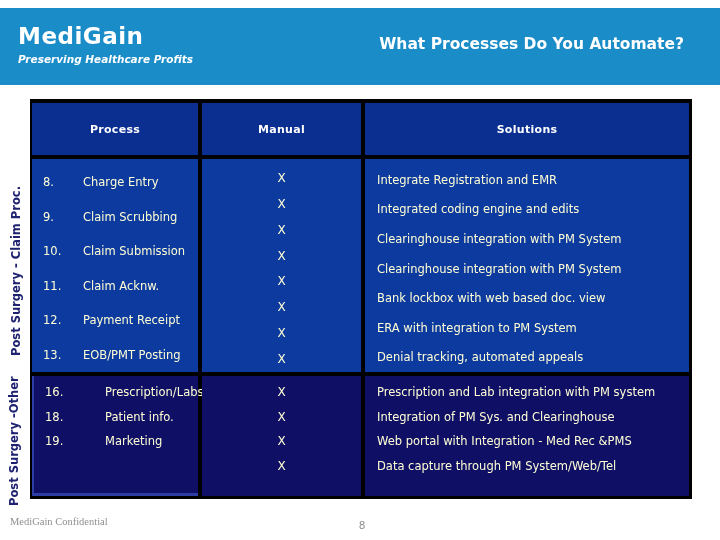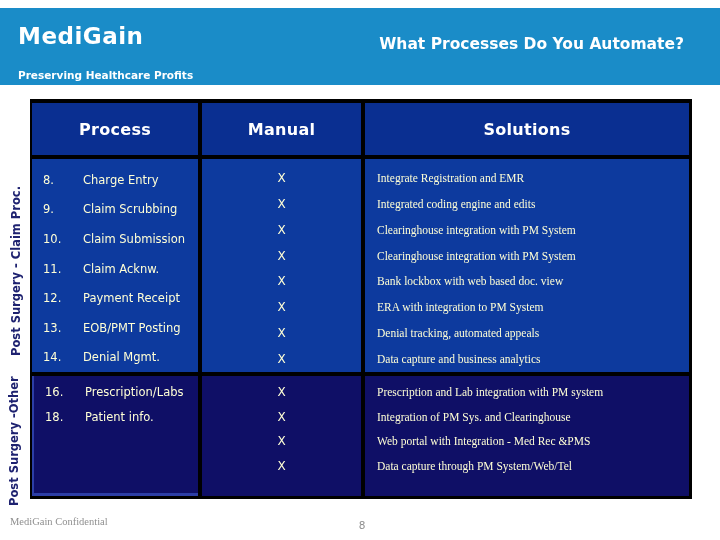--- a/index.html
+++ b/index.html
@@ -5,51 +5,51 @@
   html,body{margin:0;padding:0;}
   body{
     width:720px;height:540px;position:relative;background:#ffffff;
     font-family:"DejaVu Sans","Liberation Sans",sans-serif;
     overflow:hidden;
   }
   
   .banner{position:absolute;left:0;top:8px;width:720px;height:77px;background:var(--banner,#1a8cc8);}
   .logo{position:absolute;left:18px;top:16px;color:#ffffff;}
   .logo-title{font-size:23px;font-weight:bold;letter-spacing:.5px;line-height:1.1;}
-  .logo-sub{font-size:10.5px;font-weight:bold;margin-top:20px;}
+  .logo-sub{font-size:10.5px;font-weight:bold;font-style:italic;margin-top:4px;}
   .slide-title{position:absolute;right:36px;top:27px;color:#ffffff;font-size:15.5px;font-weight:bold;margin-left:20px;}
   
   .vlabel{
     position:absolute;color:#1e2270;font-weight:bold;font-size:11.5px;
     text-align:center;transform:rotate(-90deg);white-space:nowrap;
   }
   .vlabel1{left:-90px;top:258px;width:212px;height:26px;line-height:26px;}
   .vlabel2{left:-48px;top:431px;width:124px;height:26px;line-height:26px;}
   
   .table{
     position:absolute;left:30px;top:99px;width:662px;box-sizing:border-box;
     border:3px solid #000;border-left-width:2px;border-top-width:4px;
     display:grid;grid-template-columns:166px 159px 1fr;grid-template-rows:52px 213px 120px;
     gap:4px;background:#000000;
   }
   .th{
-    background:var(--hdr,#0a2f91);color:#ffffff;font-weight:bold;font-size:16px;
+    background:var(--hdr,#0a2f91);color:#ffffff;font-weight:bold;font-size:11px;
     display:flex;align-items:center;justify-content:center;letter-spacing:.3px;
   }
   .sec{display:flex;flex-direction:column;min-width:0;}
   .sec1{background:var(--sec1,#0d3a9e);padding-top:6px;box-sizing:border-box;}
   .sec2{background:var(--sec2,#0f0f66);padding-top:4px;box-sizing:border-box;}
   .sec2.colp{border-left:2px solid #2c3ea6;border-bottom:3px solid #2c3ea6;}
   .sec1 .row{flex:1 1 auto;}
-  .sec2 .row{flex:0 0 auto;height:24.6px;}
+  .sec2 .row{flex:0 0 auto;height:24.6px;gap:20px;}
   .row{display:flex;align-items:center;color:var(--cream,#ffffd6);font-size:11.5px;white-space:nowrap;}
   .prow{padding-left:11px;}
   .num{width:40px;flex:0 0 auto;}
   .mrow{justify-content:center;font-size:12px;}
-  .srow{padding-left:12px;padding-right:12px;font-family:Liberation Serif, serif;}
+  .srow{padding-left:12px;padding-right:12px;}
   
   .footer-left{position:absolute;left:10px;top:516px;font-size:10.5px;color:#8f8f8f;font-family:Liberation Serif, serif;}
   .footer-page{position:absolute;left:352px;top:519px;width:20px;text-align:center;font-size:10.5px;color:#8f8f8f;}
 </style>
 </head>
 <body>
 
 <div class="banner">
   <div class="logo">
     <div class="logo-title">MediGain</div>
@@ -84,54 +84,53 @@
         <span class="plabel">Claim Acknw.</span>
       </div>
       <div class="row prow">
         <span class="num">12.</span>
         <span class="plabel">Payment Receipt</span>
       </div>
       <div class="row prow">
         <span class="num">13.</span>
         <span class="plabel">EOB/PMT Posting</span>
       </div>
-      <div class="row prow">
-        <span class="num">14.</span>
-        <span class="plabel">Denial Mgmt.</span>
-      </div>
     </div>
   <div class="sec sec1">
       <div class="row mrow">X</div>
       <div class="row mrow">X</div>
       <div class="row mrow">X</div>
       <div class="row mrow">X</div>
       <div class="row mrow">X</div>
       <div class="row mrow">X</div>
       <div class="row mrow">X</div>
       <div class="row mrow">X</div>
     </div>
   <div class="sec sec1">
       <div class="row srow">Integrate Registration and EMR</div>
       <div class="row srow">Integrated coding engine and edits</div>
       <div class="row srow">Clearinghouse integration with PM System</div>
       <div class="row srow">Clearinghouse integration with PM System</div>
       <div class="row srow">Bank lockbox with web based doc. view</div>
       <div class="row srow">ERA with integration to PM System</div>
       <div class="row srow">Denial tracking, automated appeals</div>
-      <div class="row srow">Data capture and business analytics</div>
     </div>
 
   <div class="sec sec2 colp">
       <div class="row prow">
         <span class="num">16.</span>
         <span class="plabel">Prescription/Labs</span>
       </div>
       <div class="row prow">
         <span class="num">18.</span>
         <span class="plabel">Patient info.</span>
+      </div>
+      <div class="row prow">
+        <span class="num">19.</span>
+        <span class="plabel">Marketing</span>
       </div>
     </div>
   <div class="sec sec2">
       <div class="row mrow">X</div>
       <div class="row mrow">X</div>
       <div class="row mrow">X</div>
       <div class="row mrow">X</div>
     </div>
   <div class="sec sec2">
       <div class="row srow">Prescription and Lab integration with PM system</div>

